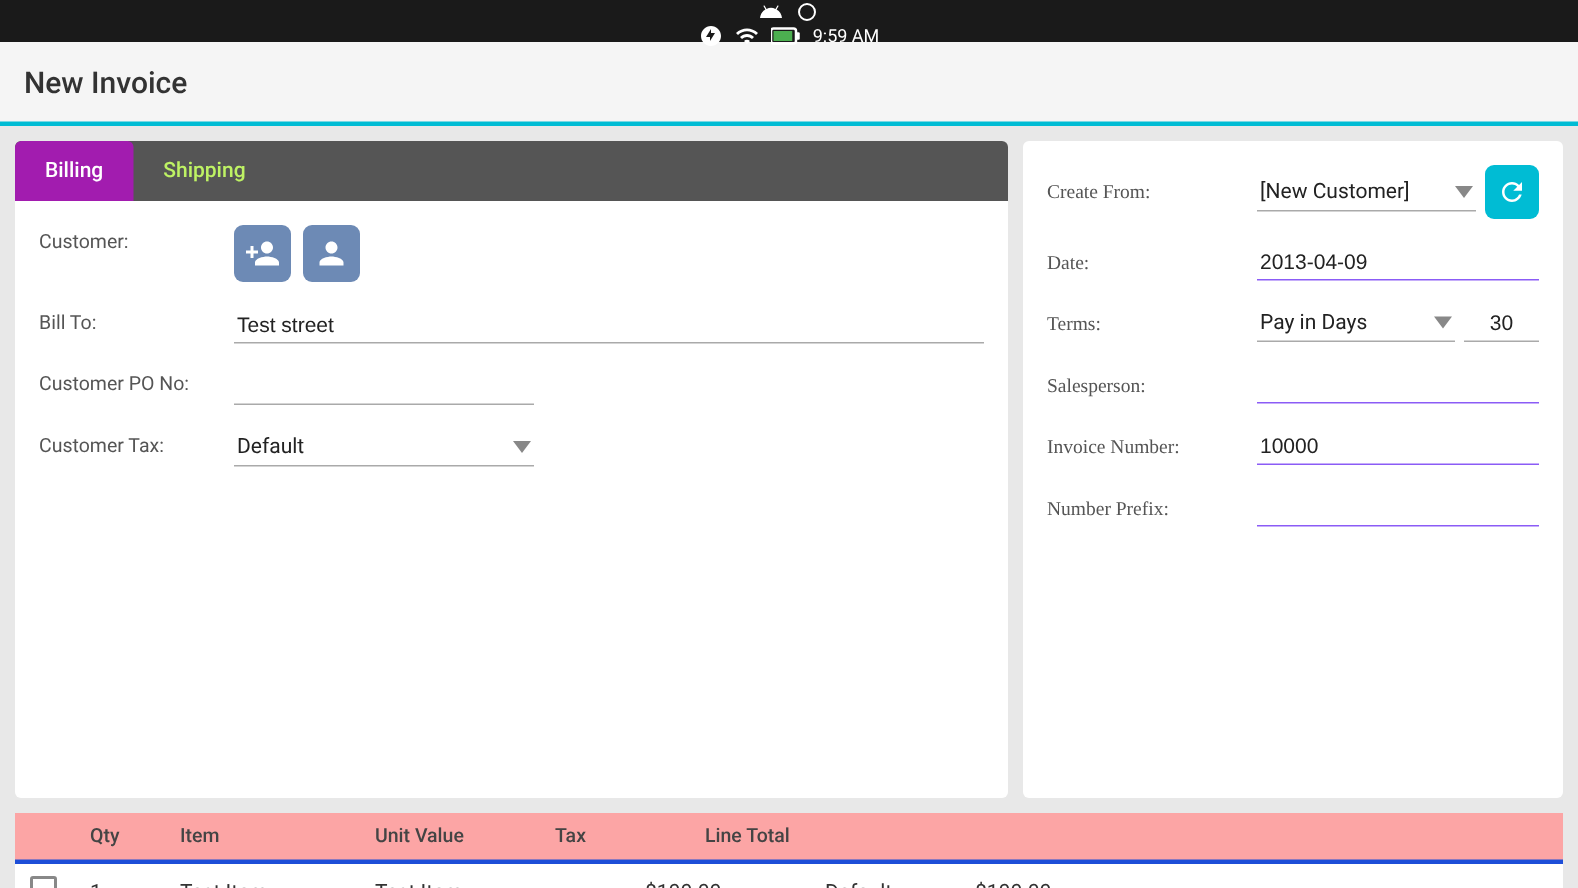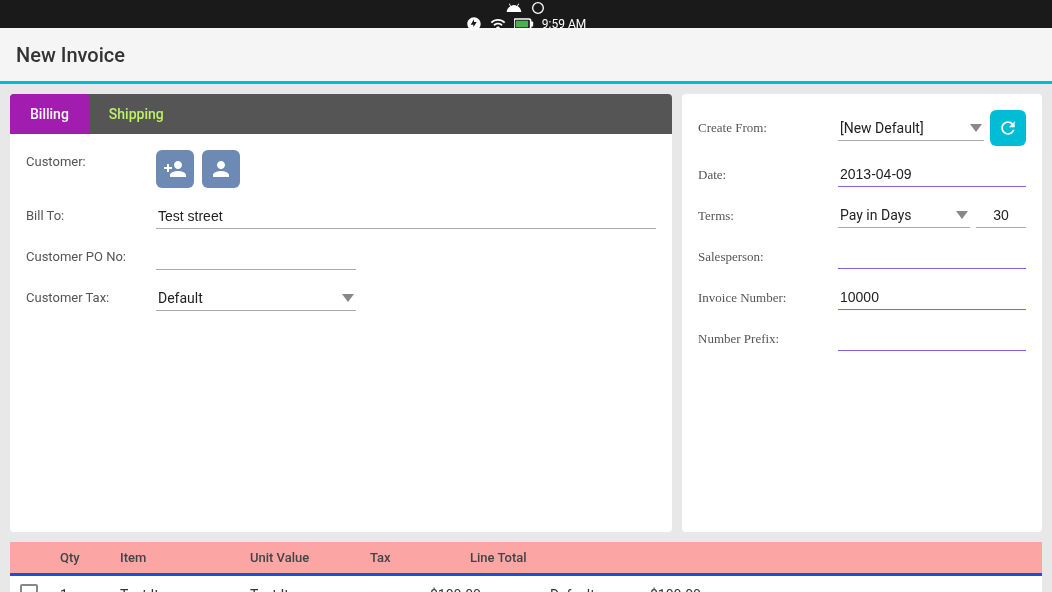--- a/index.html
+++ b/index.html
@@ -369,21 +369,21 @@
       </div>
     </div>
   </div>
 
   <div class="right-panel">
 
     <div class="right-form-row">
       <div class="right-label">Create From:</div>
       <div class="right-value-area">
         <div style="display:flex; align-items:center; border-bottom:1px solid #aaa; padding:4px 2px; flex:1;">
-          <span style="flex:1; font-size:14px; color:#222;">[New Default]</span>
+          <span style="flex:1; font-size:14px; color:#222;">[New Customer]</span>
           <div class="dropdown-arrow"></div>
         </div>
         <button class="refresh-btn">
           <svg viewBox="0 0 24 24" width="20" height="20" fill="white">
             <path d="M17.65 6.35C16.2 4.9 14.21 4 12 4c-4.42 0-7.99 3.58-7.99 8s3.57 8 7.99 8c3.73 0 6.84-2.55 7.73-6h-2.08c-.82 2.33-3.04 4-5.65 4-3.31 0-6-2.69-6-6s2.69-6 6-6c1.66 0 3.14.69 4.22 1.78L13 11h7V4l-2.35 2.35z"></path>
           </svg>
         </button>
       </div>
     </div>
 

